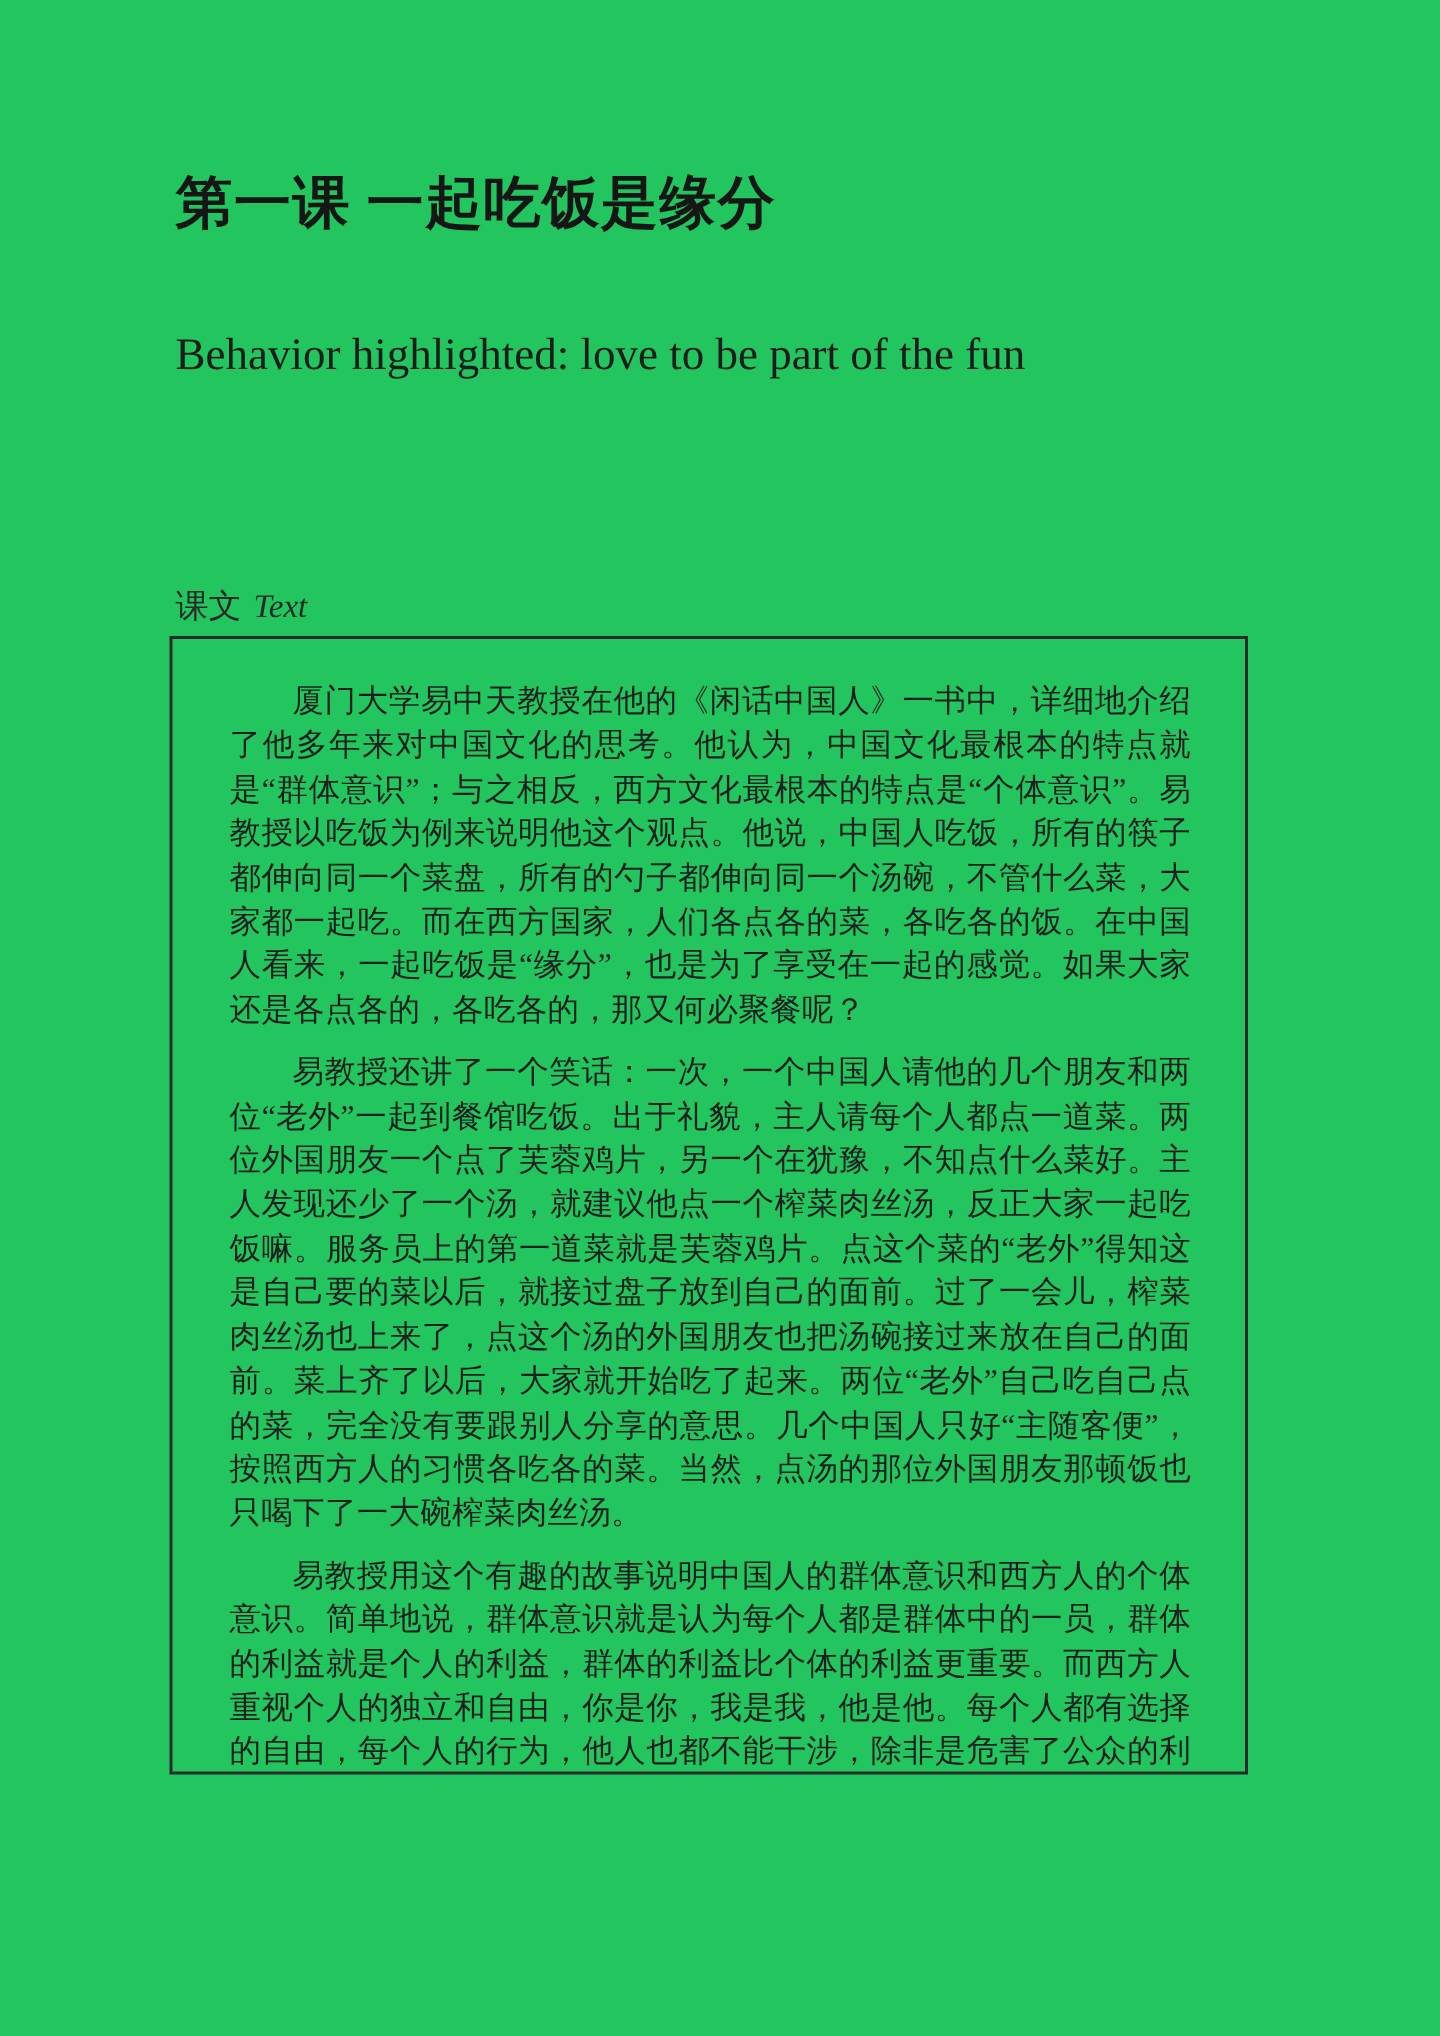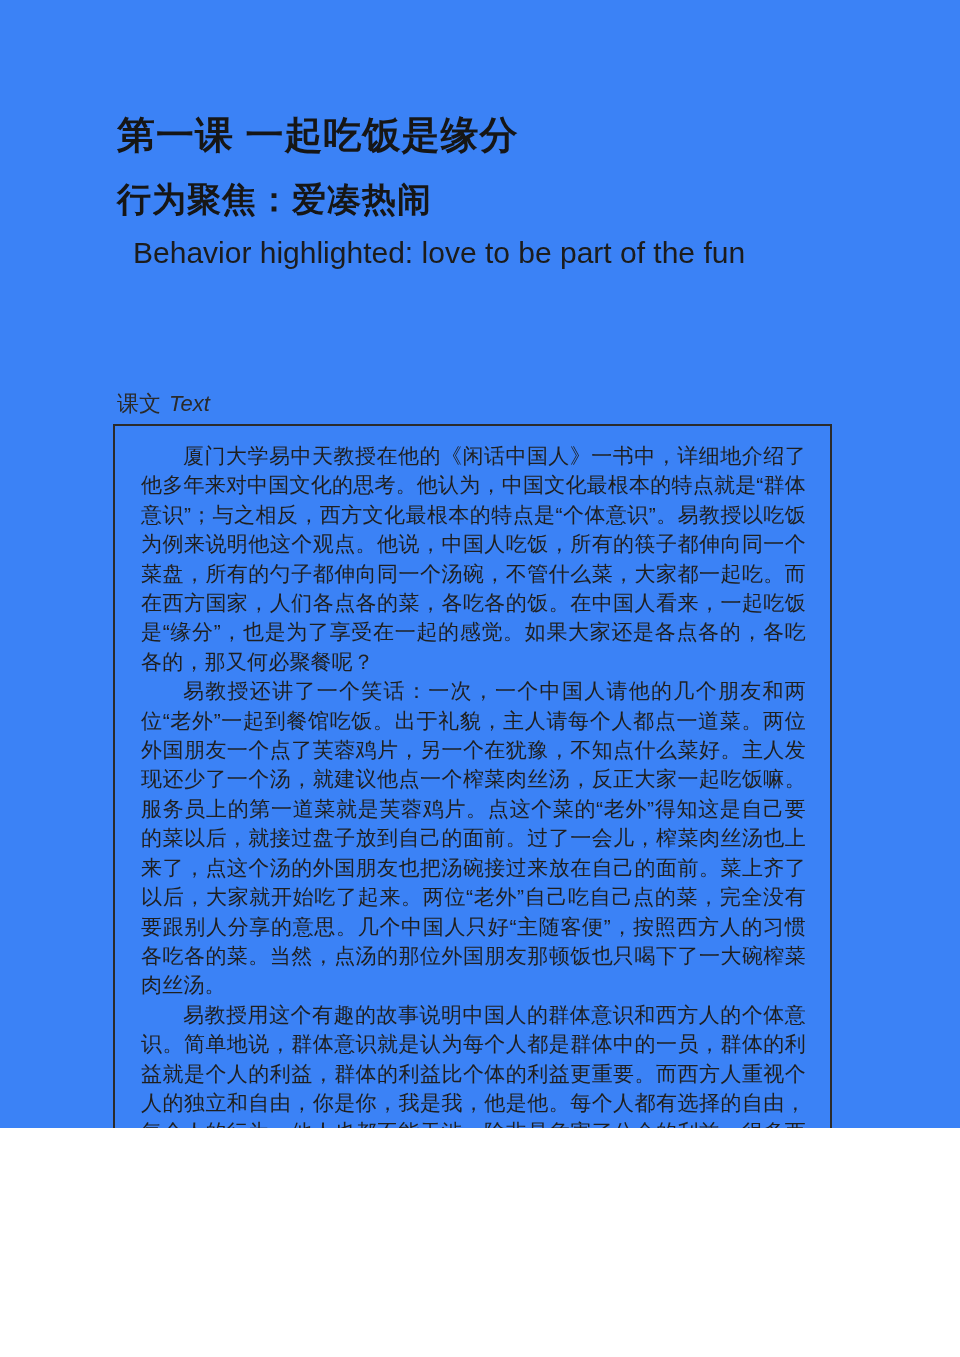--- a/index.html
+++ b/index.html
@@ -3,24 +3,24 @@
 <meta charset="utf-8">
 <style>
   html, body {
     margin: 0;
     padding: 0;
     background: #ffffff;
   }
   .page {
     position: relative;
     width: 960px;
-    height: 1128px;
-    background: #3b82f6;
+    height: 1357px;
+    background: #22c55e;
     color: #1c1c1c;
-    font-family: Liberation Sans, sans-serif;
+    font-family: Liberation Serif, serif;
     overflow: hidden;
   }
   .lesson-title {
     position: absolute;
     left: 117px;
     top: 110px;
     margin: 0;
     font-size: 38px;
     font-weight: bold;
     letter-spacing: 1px;
@@ -35,21 +35,21 @@
     font-size: 34px;
     font-weight: bold;
     letter-spacing: 1px;
     color: #161616;
     white-space: nowrap;
   }
   .focus-title-en {
     position: absolute;
     left: 117px;
     top: 220px;
-    margin: 16px;
+    margin: 0;
     font-size: 30px;
     font-weight: normal;
     color: #1c1c1c;
     white-space: nowrap;
   }
   .section-label {
     position: absolute;
     left: 117px;
     top: 389px;
     font-size: 22px;
@@ -66,38 +66,37 @@
     left: 113px;
     top: 424px;
     width: 719px;
     height: 759px;
     box-sizing: border-box;
     border: 2px solid #2b2b2b;
     padding: 15px 24px 18px 26px;
     overflow: hidden;
   }
   .text-box p {
-    margin: 0;
+    margin: 12px;
     font-size: 21px;
     line-height: 29.4px;
     text-align: justify;
     text-justify: inter-ideograph;
     text-indent: 2em;
     color: #1f1f1f;
     letter-spacing: 0.2px;
   }
 </style>
 </head>
 <body>
 
 <div class="page">
 
   <h1 class="lesson-title">第一课 一起吃饭是缘分</h1>
 
-  <h2 class="focus-title-zh">行为聚焦：爱凑热闹</h2>
 
   <div class="focus-title-en">Behavior highlighted: love to be part of the fun</div>
 
   <div class="section-label">
     <span class="zh">课文</span><span class="en">Text</span>
   </div>
 
   <div class="text-box">
     <p>厦门大学易中天教授在他的《闲话中国人》一书中，详细地介绍了他多年来对中国文化的思考。他认为，中国文化最根本的特点就是“群体意识”；与之相反，西方文化最根本的特点是“个体意识”。易教授以吃饭为例来说明他这个观点。他说，中国人吃饭，所有的筷子都伸向同一个菜盘，所有的勺子都伸向同一个汤碗，不管什么菜，大家都一起吃。而在西方国家，人们各点各的菜，各吃各的饭。在中国人看来，一起吃饭是“缘分”，也是为了享受在一起的感觉。如果大家还是各点各的，各吃各的，那又何必聚餐呢？</p>
     <p>易教授还讲了一个笑话：一次，一个中国人请他的几个朋友和两位“老外”一起到餐馆吃饭。出于礼貌，主人请每个人都点一道菜。两位外国朋友一个点了芙蓉鸡片，另一个在犹豫，不知点什么菜好。主人发现还少了一个汤，就建议他点一个榨菜肉丝汤，反正大家一起吃饭嘛。服务员上的第一道菜就是芙蓉鸡片。点这个菜的“老外”得知这是自己要的菜以后，就接过盘子放到自己的面前。过了一会儿，榨菜肉丝汤也上来了，点这个汤的外国朋友也把汤碗接过来放在自己的面前。菜上齐了以后，大家就开始吃了起来。两位“老外”自己吃自己点的菜，完全没有要跟别人分享的意思。几个中国人只好“主随客便”，按照西方人的习惯各吃各的菜。当然，点汤的那位外国朋友那顿饭也只喝下了一大碗榨菜肉丝汤。</p>

